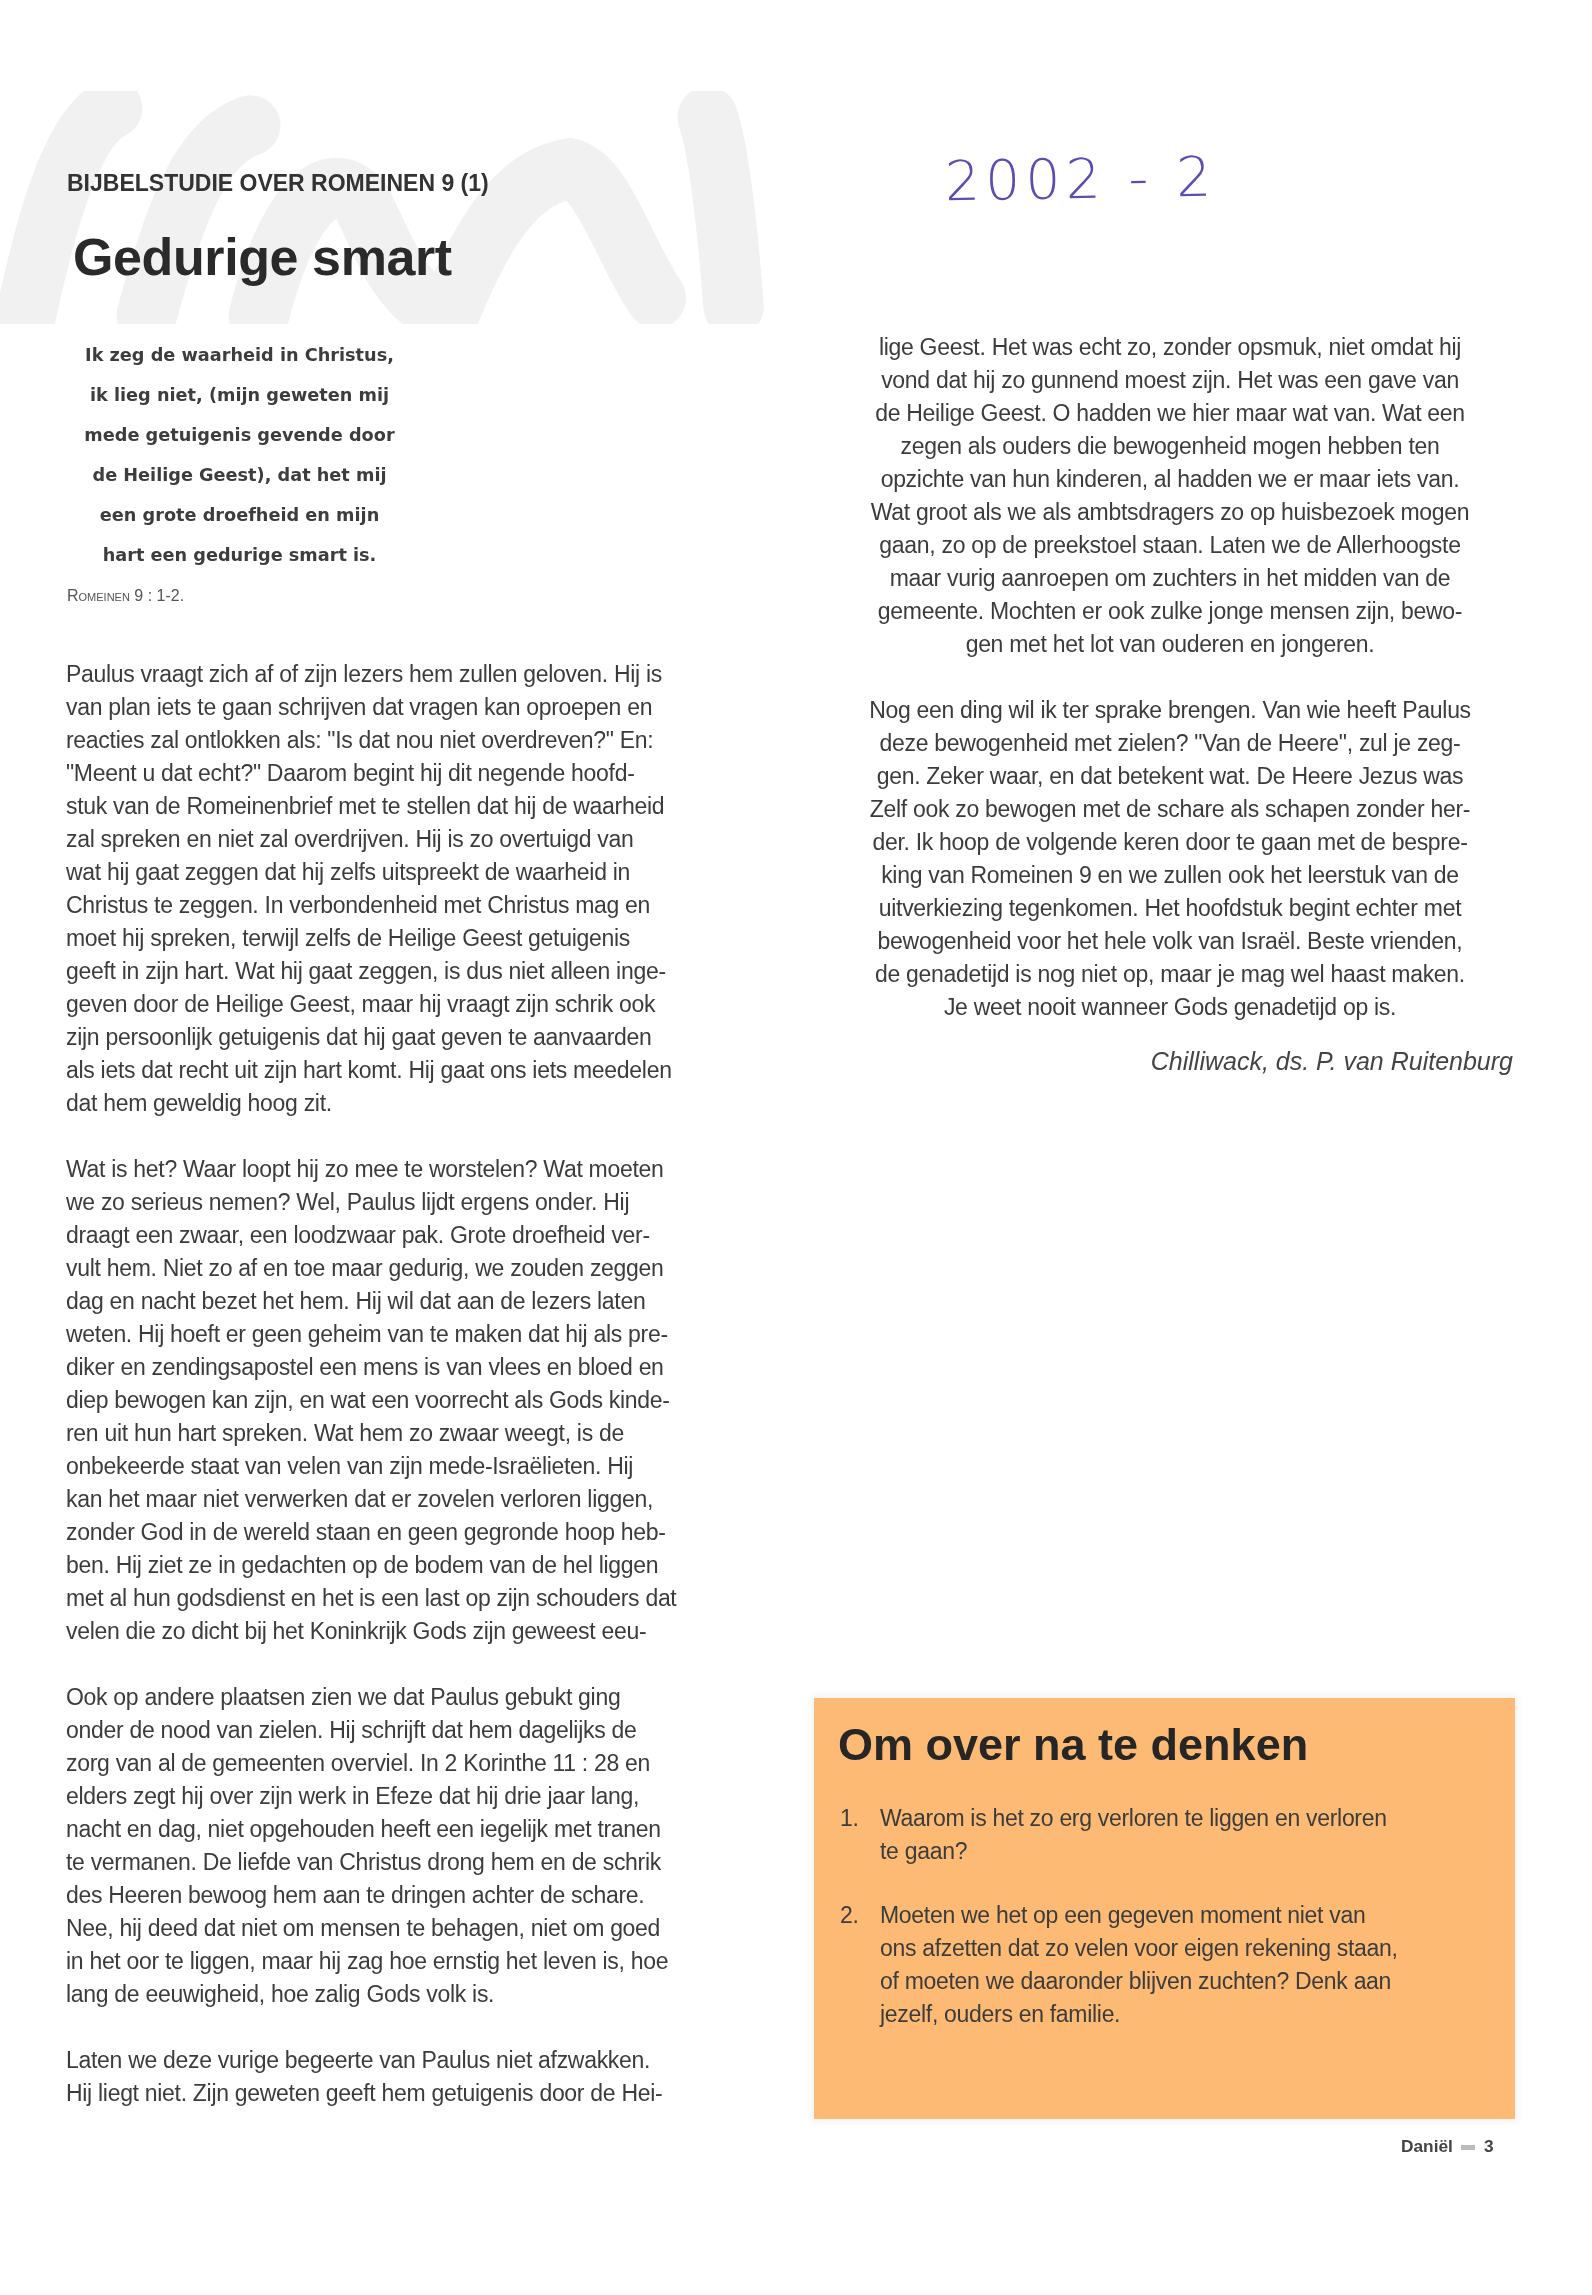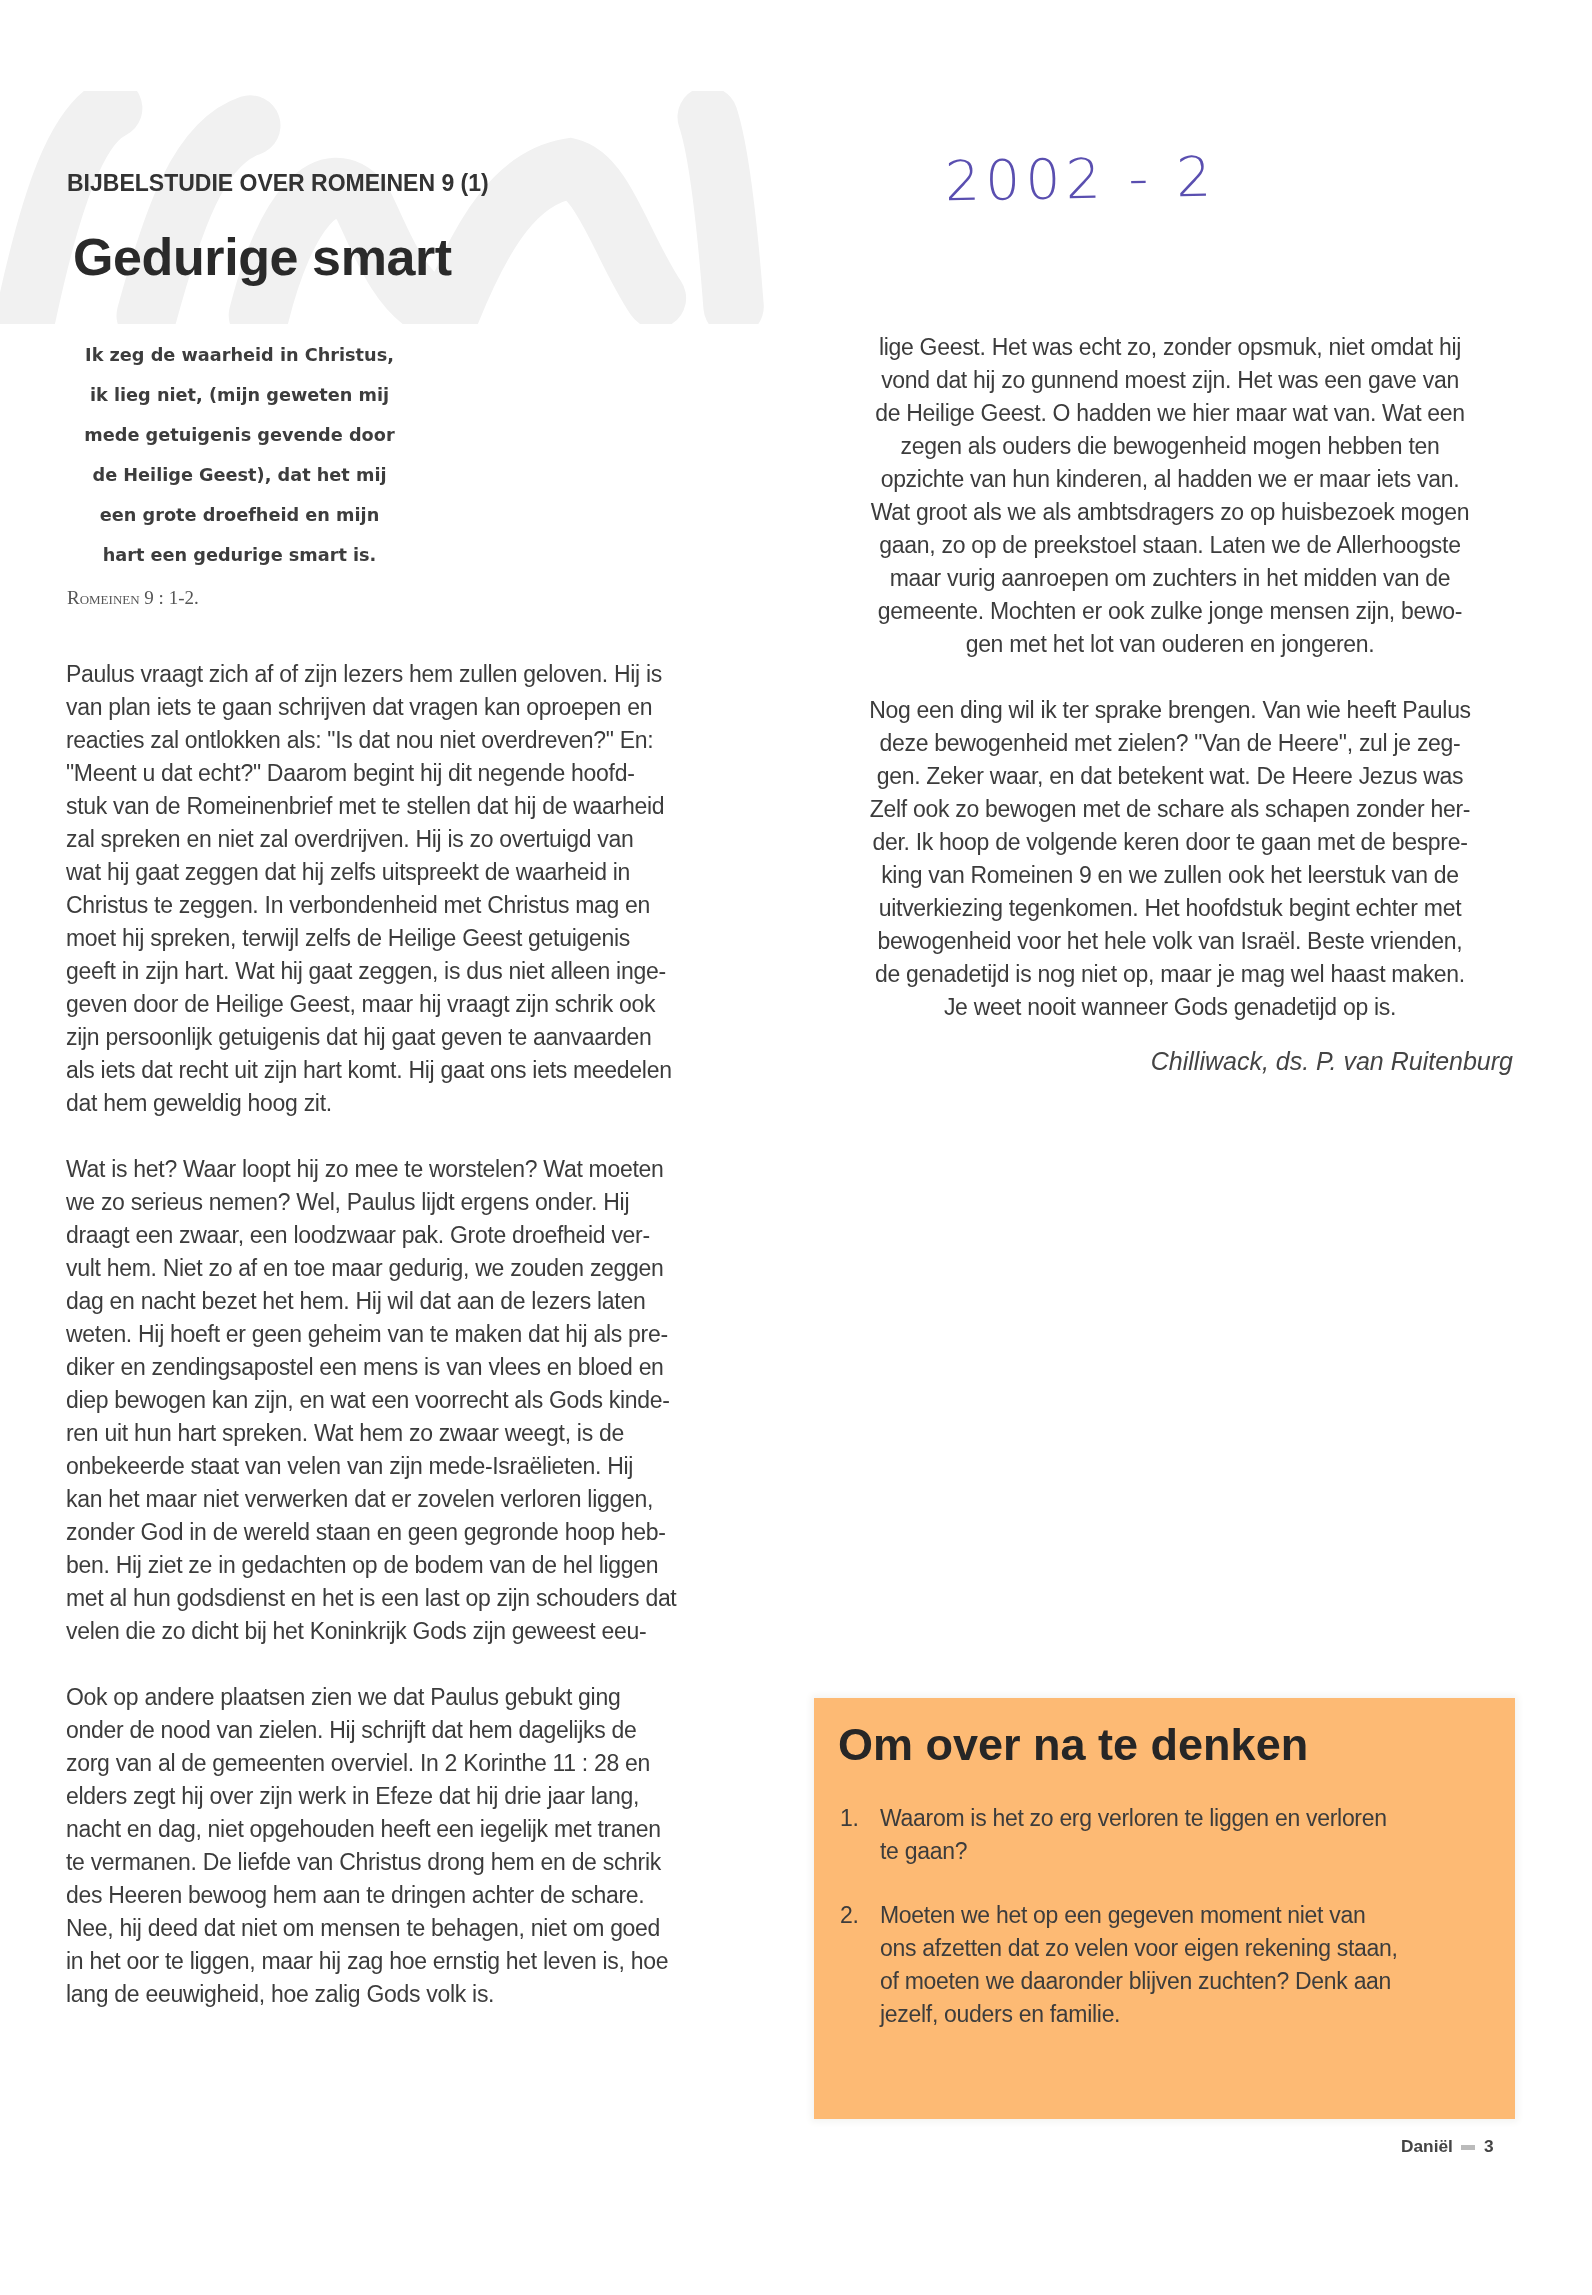--- a/index.html
+++ b/index.html
@@ -24,23 +24,22 @@
     position: absolute; left: 66px; top: 220px; font-size: 52px; font-weight: bold; color: #2a2a2a;
     letter-spacing: -0.4px;
   }
   .verse {
     position: absolute; left: 67px; top: 335px; width: 345px;
     font-family: "DejaVu Sans", sans-serif; font-size: 17.7px; font-weight: bold; color: #3d3d3d;
     line-height: 40px;
   }
   .verse .line { display: block; white-space: nowrap; text-align: center; }
   .verse-ref {
-    position: absolute; left: 67px; top: 587px; font-size: 19px; color: #555;
+    position: absolute; left: 67px; top: 587px; font-size: 16px; color: #555;
     font-variant: small-caps;
-    font-family: Liberation Serif, serif;
   }
   .col {
     position: absolute; font-size: 23px; line-height: 33px; color: #3c3c3c;
     letter-spacing: -0.3px;
   }
   .col-left { left: 66px; top: 658px; width: 708px; }
   .col-right { left: 816px; top: 331px; width: 708px; text-align: center; }
   .col .line { display: block; white-space: nowrap; }
   .col .para { margin-bottom: 33px; }
   .signature {
@@ -125,20 +124,24 @@
     <span class="line">onder de nood van zielen. Hij schrijft dat hem dagelijks de</span>
     <span class="line">zorg van al de gemeenten overviel. In 2 Korinthe 11 : 28 en</span>
     <span class="line">elders zegt hij over zijn werk in Efeze dat hij drie jaar lang,</span>
     <span class="line">nacht en dag, niet opgehouden heeft een iegelijk met tranen</span>
     <span class="line">te vermanen. De liefde van Christus drong hem en de schrik</span>
     <span class="line">des Heeren bewoog hem aan te dringen achter de schare.</span>
     <span class="line">Nee, hij deed dat niet om mensen te behagen, niet om goed</span>
     <span class="line">in het oor te liggen, maar hij zag hoe ernstig het leven is, hoe</span>
     <span class="line">lang de eeuwigheid, hoe zalig Gods volk is.</span>
   </div>
+  <div class="para">
+    <span class="line">Laten we deze vurige begeerte van Paulus niet afzwakken.</span>
+    <span class="line">Hij liegt niet. Zijn geweten geeft hem getuigenis door de Hei-</span>
+  </div>
 </div>
 
 <div class="col col-right">
   <div class="para">
     <span class="line">lige Geest. Het was echt zo, zonder opsmuk, niet omdat hij</span>
     <span class="line">vond dat hij zo gunnend moest zijn. Het was een gave van</span>
     <span class="line">de Heilige Geest. O hadden we hier maar wat van. Wat een</span>
     <span class="line">zegen als ouders die bewogenheid mogen hebben ten</span>
     <span class="line">opzichte van hun kinderen, al hadden we er maar iets van.</span>
     <span class="line">Wat groot als we als ambtsdragers zo op huisbezoek mogen</span>

